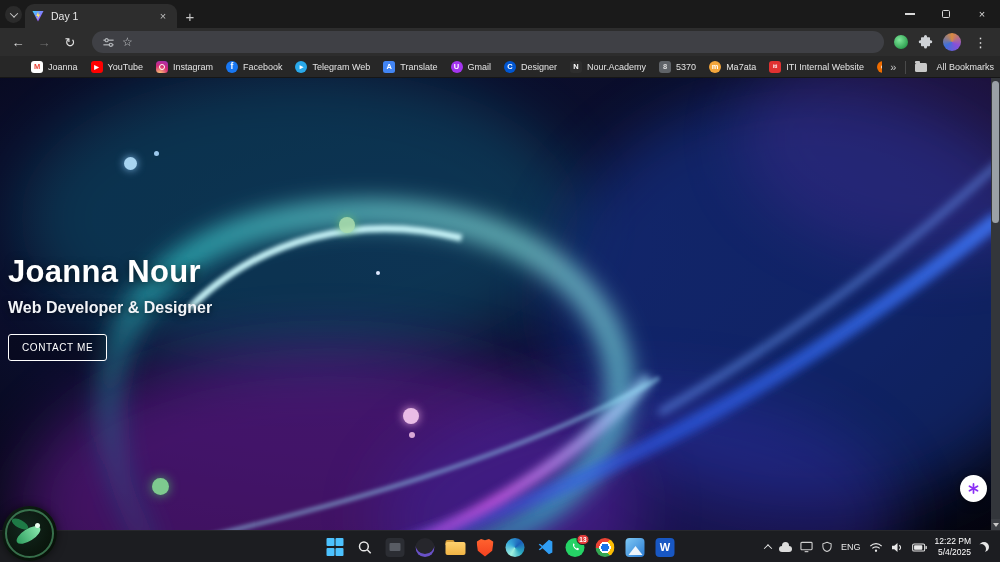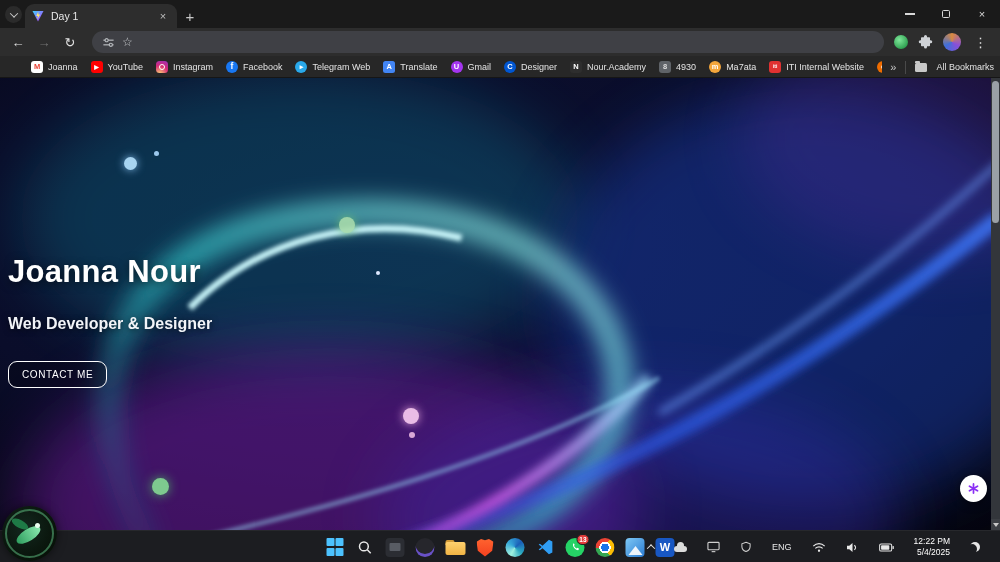--- a/index.html
+++ b/index.html
@@ -80,24 +80,24 @@
   .d1 { left:124px; top:79px; width:13px; height:13px; background:#a8d4f0; box-shadow:0 0 9px #7fb8e8; }
   .d2 { left:154px; top:73px; width:5px; height:5px; background:#9cc8ec; }
   .d3 { left:339px; top:139px; width:16px; height:16px; background:#a8dcac; box-shadow:0 0 10px #6fc07a; opacity:.9; }
   .d4 { left:376px; top:193px; width:4px; height:4px; background:#dfe9ff; }
   .d5 { left:403px; top:330px; width:16px; height:16px; background:#e9bce6; box-shadow:0 0 10px #d79ad4; }
   .d6 { left:409px; top:354px; width:6px; height:6px; background:#d9a8d6; }
   .d7 { left:152px; top:400px; width:17px; height:17px; background:#7ec98f; box-shadow:0 0 11px #4aa666; }
   .hero { position:absolute; left:8px; top:176px; z-index:5; }
   .hero h1 { color:#fff; font-size:31px; font-weight:800; letter-spacing:.3px;
              text-shadow:0 2px 10px rgba(0,0,0,.6); }
-  .hero h2 { color:#f2f4f8; font-size:16px; font-weight:700; margin-top:25px;
+  .hero h2 { color:#f2f4f8; font-size:16px; font-weight:700; margin-top:9px;
              text-shadow:0 1px 6px rgba(0,0,0,.6); }
-  .cta { margin-top:28px; display:inline-block; color:#fff; font-size:10px; letter-spacing:.6px;
-         border:1px solid #fff; border-radius:9px; padding:7px 13px; background:rgba(5,5,15,.35); }
+  .cta { margin-top:17px; display:inline-block; color:#fff; font-size:10px; letter-spacing:.6px;
+         border:1px solid #fff; border-radius:3px; padding:7px 13px; background:rgba(5,5,15,.35); }
   .fab { position:absolute; right:13px; bottom:28px; width:27px; height:27px; border-radius:50%;
          background:#fff; display:flex; align-items:center; justify-content:center;
          box-shadow:0 2px 8px rgba(0,0,0,.5); z-index:6; }
   .pg-scroll { position:absolute; right:0; top:0; width:9px; height:452px; background:#33363b; z-index:7; }
   .sb-thumb { position:absolute; top:3px; left:1px; width:7px; height:142px; background:#9aa0a6; border-radius:4px; }
   .sb-arrow { position:absolute; left:0; width:9px; height:11px; background:#3c3f44;
               display:flex; align-items:center; justify-content:center; } .sb-arrow.down { bottom:0; }
   .tri-down { width:0; height:0; border-left:3px solid transparent; border-right:3px solid transparent;
               border-top:4px solid #c8c8c8; }
 
@@ -133,21 +133,21 @@
                background:radial-gradient(circle, #1a73e8 0 4px, #fff 4px 5.8px, rgba(0,0,0,0) 5.8px),
                conic-gradient(from -90deg, #ea4335 0 120deg, #fbbc05 120deg 240deg, #34a853 240deg 360deg); }
   .photos { position:relative; width:19px; height:19px; border-radius:4px;
             background:linear-gradient(135deg,#7ec8f5,#2b7cd3); overflow:hidden; }
   .photos i { position:absolute; bottom:2px; left:3px; width:0; height:0;
               border-left:7px solid transparent; border-right:7px solid transparent;
               border-bottom:9px solid rgba(255,255,255,.9); }
   .word { width:19px; height:19px; border-radius:4px; background:#1857c3; color:#fff;
           font-size:11px; font-weight:bold; display:flex; align-items:center; justify-content:center; }
 
-  .tb-right { position:absolute; right:20px; top:0; height:32px; display:flex; align-items:center; gap:20px; }
+  .tb-right { position:absolute; right:11px; top:0; height:32px; display:flex; align-items:center; gap:8px; }
   .tray-ic { display:flex; align-items:center; justify-content:center; }
   .chev-up { width:6px; height:6px; border-top:1.5px solid #e6e6e6; border-right:1.5px solid #e6e6e6;
              transform:rotate(-45deg) translate(-1px,1px); }
   .cloud { position:relative; width:13px; height:6px; background:#dcdcdc; border-radius:6px; margin-top:3px; }
   .cloud::before { content:""; position:absolute; top:-3.5px; left:3px; width:7px; height:7px;
                    background:#dcdcdc; border-radius:50%; }
   .lang { color:#e6e6e6; font-size:9px; }
   .clock { color:#fff; font-size:8.5px; line-height:1.25; text-align:right; }
   .moon { width:10px; height:10px; border-radius:50%; box-shadow:inset -3px 2px 0 0 #e6e6e6; }
 
@@ -278,21 +278,21 @@
     <span class="bm">
       <span class="fav fav-na">
           <b>N</b>
         </span>
       <span class="bm-label">Nour.Academy</span>
     </span>
     <span class="bm">
       <span class="fav fav-80">
           <b>8</b>
         </span>
-      <span class="bm-label">4930</span>
+      <span class="bm-label">5370</span>
     </span>
     <span class="bm">
       <span class="fav fav-ma">
           <b>m</b>
         </span>
       <span class="bm-label">Ma7ata</span>
     </span>
     <span class="bm">
       <span class="fav fav-iti">
           <b>iti</b>

